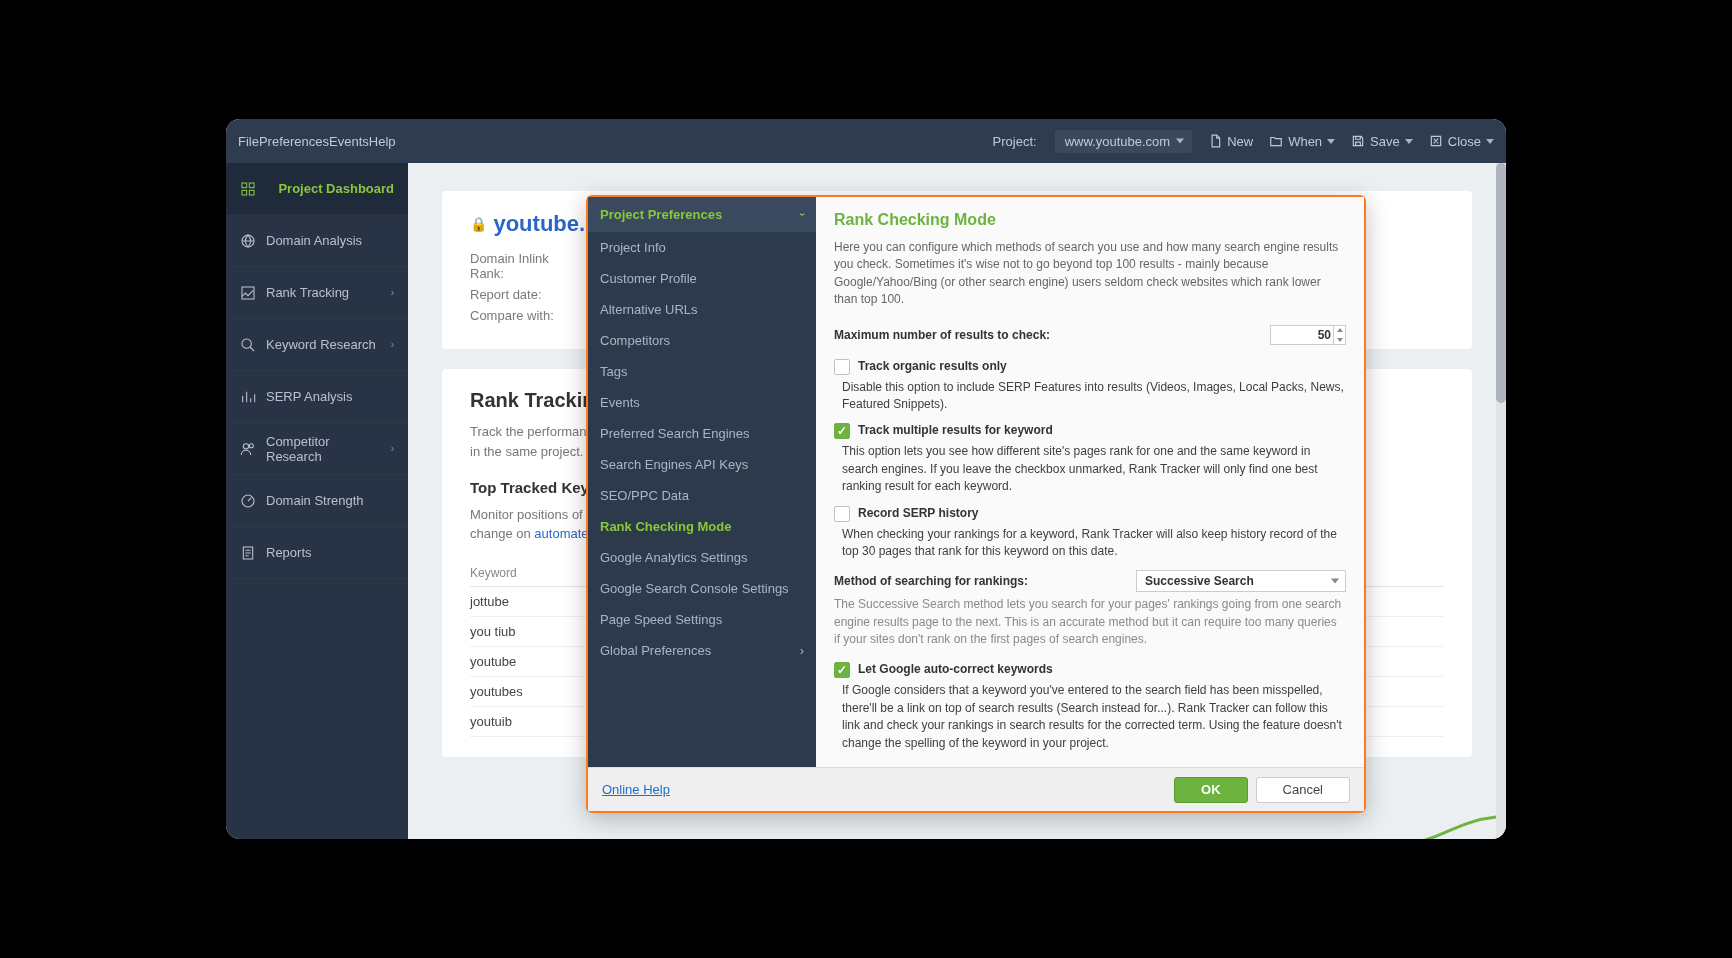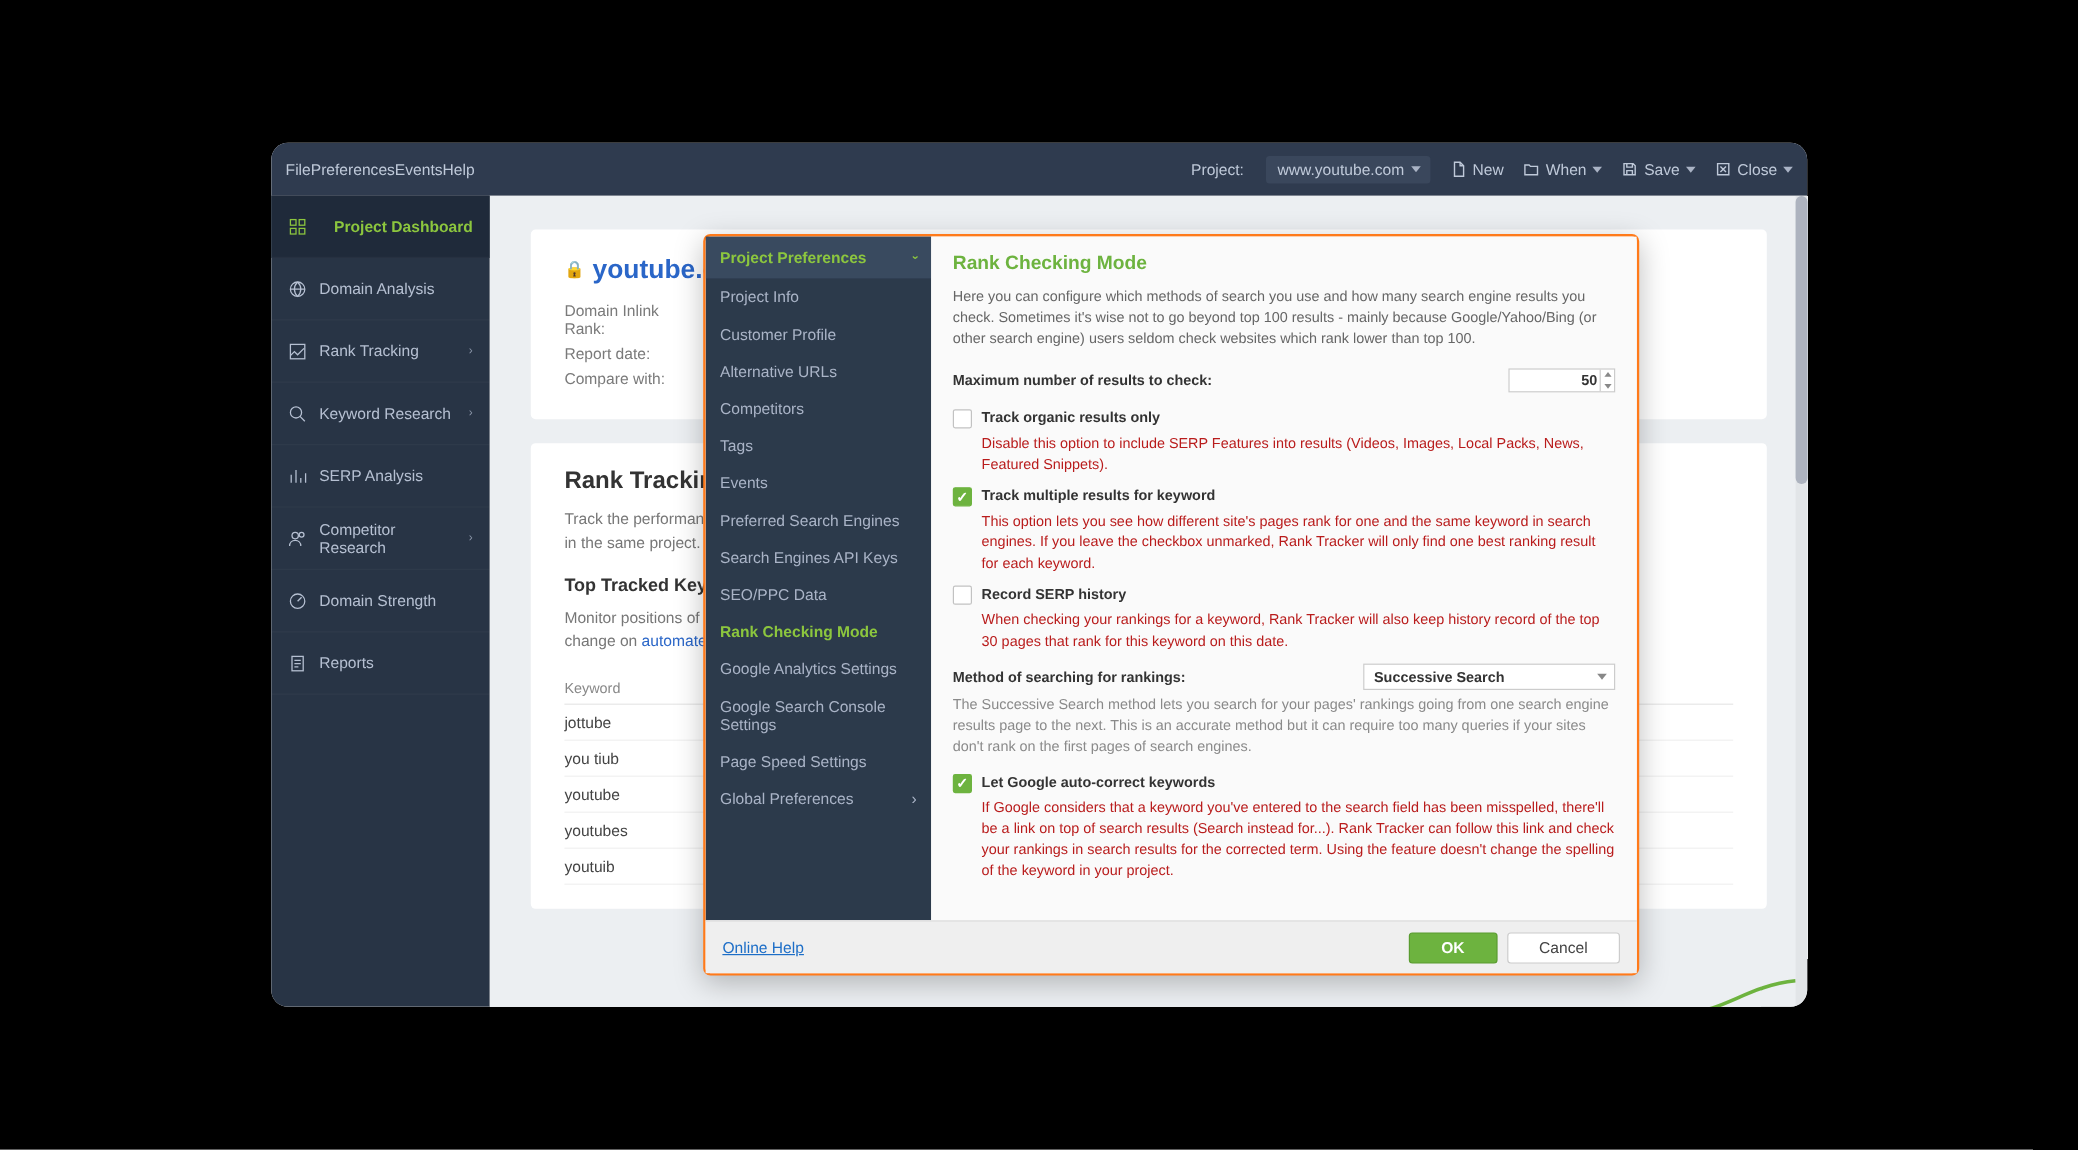--- a/index.html
+++ b/index.html
@@ -37,42 +37,42 @@
 .kw-row { display: flex; font-size: 13px; color: #444; padding: 7px 0; border-bottom: 1px solid #f0f0f0; }
 .kw-cell-a { flex: 0 0 200px; }
 .kw-cell-b { flex: 0 0 140px; text-align: right; }
 .kw-cell-c { flex: 0 0 100px; text-align: center; }
 .scrollfake { position: absolute; right: 0; top: 0; bottom: 0; width: 10px; background: rgba(0,0,0,0.04); }
 .scrollthumb { position: absolute; right: 0; top: 0; width: 10px; height: 240px; background: rgba(120,130,150,0.5); border-radius: 5px; }
 
 .modal-overlay { position: absolute; inset: 0; background: rgba(0,0,0,0); }
 .modal { position: absolute; top: 76px; left: 360px; width: 780px; height: 618px; background: #fafafa; border: 2px solid #ff7a1a; border-radius: 6px; display: flex; flex-direction: column; box-shadow: 0 6px 24px rgba(0,0,0,0.25); }
 .modal-body { display: flex; flex: 1; overflow: hidden; }
-.modal-sidebar { width: 188px; background: #2c3a4b; color: #aab4c7; font-size: 13px; overflow: auto; }
+.modal-sidebar { width: 228px; background: #2c3a4b; color: #aab4c7; font-size: 13px; overflow: auto; }
 .modal-sidebar .sb-head { background: #394a5f; padding: 10px 12px; font-weight: 600; color: #8cc63e; display: flex; align-items: center; justify-content: space-between; cursor: pointer; }
 .modal-sidebar .sb-head .caret { font-size: 10px; transform: rotate(90deg); }
 .modal-sidebar .sb-item { padding: 8px 12px; cursor: pointer; }
 .modal-sidebar .sb-item.on { color: #8cc63e; font-weight: 600; }
 .modal-sidebar .sb-item.gp { display: flex; justify-content: space-between; }
 .modal-main { flex: 1; background: #fafafa; padding: 14px 18px; overflow: auto; font-size: 12px; color: #666; }
 .modal-main h3 { color: #6db33f; font-size: 16px; font-weight: 700; margin-bottom: 10px; }
 .modal-main .intro { line-height: 1.45; margin-bottom: 16px; }
 .field-group { margin-bottom: 14px; }
 .field-label { font-weight: 700; color: #333; display: flex; justify-content: space-between; align-items: center; margin-bottom: 4px; font-size: 12px; }
 .field-help { color: #8a8a8a; line-height: 1.45; }
-.numberbox { width: 89px; height: 20px; border: 1px solid #ccc; background: #fff; display: flex; align-items: center; justify-content: flex-end; padding-right: 14px; position: relative; font-size: 12px; color: #333; }
+.numberbox { width: 76px; height: 20px; border: 1px solid #ccc; background: #fff; display: flex; align-items: center; justify-content: flex-end; padding-right: 14px; position: relative; font-size: 12px; color: #333; }
 .numberbox .spinners { position: absolute; right: 0; top: 0; bottom: 0; width: 12px; border-left: 1px solid #ccc; }
 .numberbox .spinners::before { content: ""; position: absolute; top: 2px; left: 3px; border-left: 3px solid transparent; border-right: 3px solid transparent; border-bottom: 4px solid #888; }
 .numberbox .spinners::after { content: ""; position: absolute; bottom: 2px; left: 3px; border-left: 3px solid transparent; border-right: 3px solid transparent; border-top: 4px solid #888; }
 .checkbox-row { display: flex; gap: 8px; align-items: flex-start; margin-bottom: 4px; }
 .cb { width: 16px; height: 16px; border: 1px solid #c2c2c2; background: #fff; border-radius: 2px; flex-shrink: 0; display: flex; align-items: center; justify-content: center; cursor: pointer; }
 .cb.checked { background: #6db33f; border-color: #6db33f; }
 .cb.checked::after { content: "✓"; color: #fff; font-size: 12px; font-weight: bold; line-height: 1; }
 .cb-label { font-weight: 700; color: #333; font-size: 12px; }
-.cb-help { color: #b91c1c; line-height: 1.45; margin-left: 24px; margin-bottom: 10px; }
+.cb-help { color: #404040; line-height: 1.45; margin-left: 8px; margin-bottom: 10px; }
 .selectbox { width: 210px; height: 22px; border: 1px solid #ccc; background: #fff; display: flex; align-items: center; padding: 0 18px 0 8px; font-size: 12px; color: #333; position: relative; cursor: pointer; }
 .selectbox::after { content: ""; position: absolute; right: 6px; top: 50%; transform: translateY(-50%); border-left: 4px solid transparent; border-right: 4px solid transparent; border-top: 5px solid #888; }
 .modal-footer { height: 44px; background: #efefef; border-top: 1px solid #ddd; display: flex; align-items: center; padding: 0 14px; justify-content: space-between; }
 .online-help { color: #1d6ec7; font-size: 13px; cursor: pointer; text-decoration: underline; }
 .btns { display: flex; gap: 8px; }
 .btn { height: 26px; padding: 0 26px; border-radius: 3px; font-size: 13px; cursor: pointer; display: flex; align-items: center; justify-content: center; border: 1px solid #ccc; }
 .btn.ok { background: #6db33f; border-color: #5a9c30; color: #fff; font-weight: 600; }
 .btn.cancel { background: #fff; color: #444; }
 .qmark { width: 14px; height: 14px; border-radius: 50%; background: #d0d4da; color: #fff; font-size: 10px; display: inline-flex; align-items: center; justify-content: center; }
 .green-curve { position: absolute; bottom: -6px; right: 10px; width: 90px; height: 30px; }

